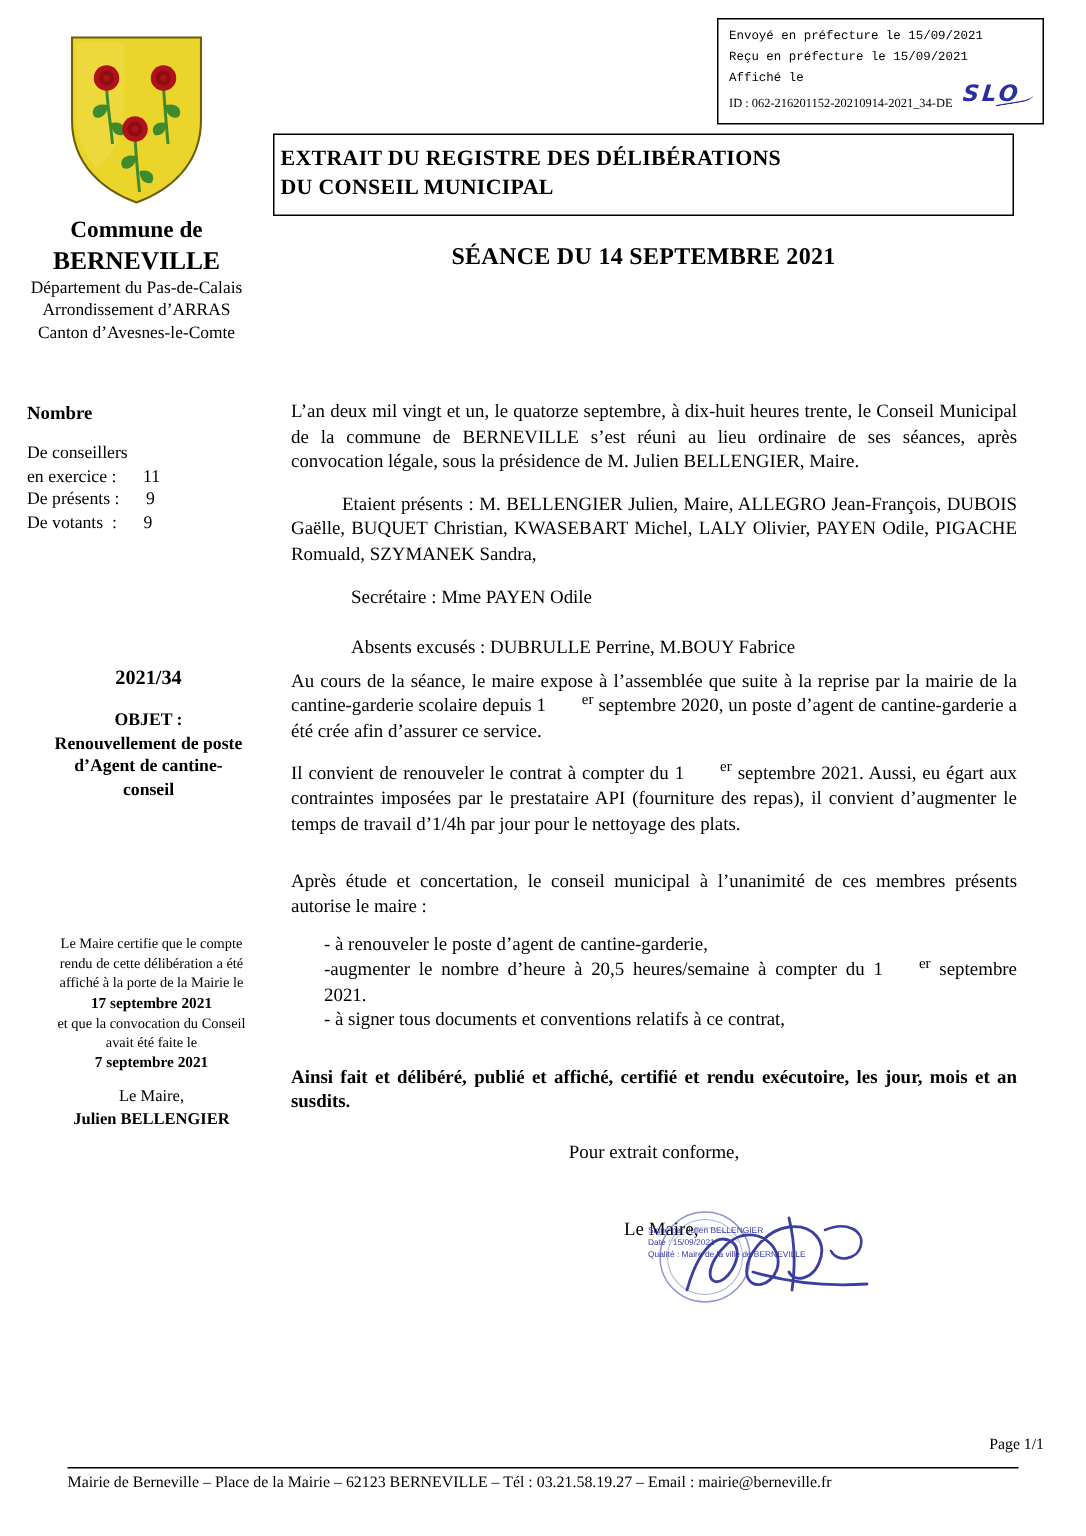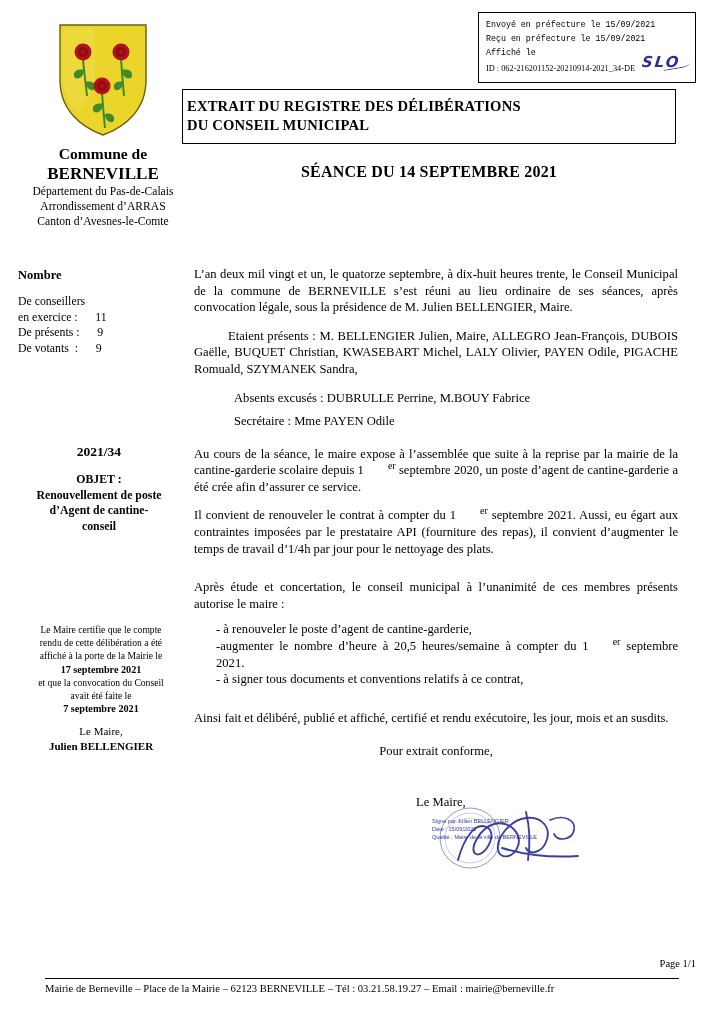--- a/index.html
+++ b/index.html
@@ -60,21 +60,21 @@
     width: 26px;
     height: 8px;
     border-bottom: 1.6px solid #2a2f9e;
     transform: rotate(-9deg);
     border-radius: 0 0 40% 0;
   }
 
   
   .left-col {
     position: absolute;
-    left: 12px;
+    left: 0;
     top: 22px;
     width: 182px;
     text-align: center;
   }
   .crest {
     display: block;
     margin: 0 auto;
   }
   .commune-label {
     font-size: 15.5px;
@@ -355,35 +355,35 @@
     <div class="title-line">DU CONSEIL MUNICIPAL</div>
   </div>
   <div class="seance-line">SÉANCE DU 14 SEPTEMBRE 2021</div>
 
   <div class="body-col">
 
     <p class="para">L’an deux mil vingt et un, le quatorze septembre, à dix-huit heures trente, le Conseil Municipal de la commune de BERNEVILLE s’est réuni au lieu ordinaire de ses séances, après convocation légale, sous la présidence de M. Julien BELLENGIER, Maire.</p>
 
     <p class="para indent">Etaient présents : M. BELLENGIER Julien, Maire, ALLEGRO Jean-François, DUBOIS Gaëlle, BUQUET Christian, KWASEBART Michel, LALY Olivier, PAYEN Odile, PIGACHE Romuald, SZYMANEK Sandra,</p>
 
+    <p class="sub-line" style="margin-bottom:16px;">Secrétaire : Mme PAYEN Odile</p>
+
     <p class="sub-line">Absents  excusés : DUBRULLE Perrine, M.BOUY Fabrice</p>
-
-    <p class="sub-line" style="margin-bottom:16px;">Secrétaire : Mme PAYEN Odile</p>
 
     <p class="para"><span>Au cours de la séance, le maire expose à l’assemblée que suite à la reprise par la mairie de la cantine-garderie scolaire depuis 1</span><sup>er</sup><span> septembre 2020, un poste d’agent de cantine-garderie a été crée afin d’assurer ce service.</span></p>
 
     <p class="para"><span>Il convient de renouveler le contrat à compter du 1</span><sup>er</sup><span> septembre 2021. Aussi, eu égart aux contraintes imposées par le prestataire API (fourniture des repas), il convient d’augmenter le temps de travail d’1/4h par jour pour le nettoyage des plats.</span></p>
 
     <p class="para noindent-gap" style="margin-top:22px;">Après étude et concertation, le conseil municipal à l’unanimité de ces membres présents autorise le maire  :</p>
 
     <p class="bullet-line">- à renouveler le poste d’agent de cantine-garderie,</p>
     <p class="bullet-line"><span>-augmenter le nombre d’heure à 20,5 heures/semaine à compter du 1</span><sup>er</sup><span> septembre 2021.</span></p>
     <p class="bullet-line" style="margin-bottom:22px;">- à signer tous documents et conventions relatifs à ce contrat,</p>
 
-    <p class="para" style="margin-top:16px;">Ainsi fait et délibéré, publié et affiché, certifié et rendu exécutoire, les jour, mois et an susdits.</p>
+    <p class="para" style="margin-top:16px;font-weight:bold;">Ainsi fait et délibéré, publié et affiché, certifié et rendu exécutoire, les jour, mois et an susdits.</p>
 
     <p class="center-line">Pour extrait conforme,</p>
 
     <p class="le-maire-line">Le Maire,</p>
   </div>
 
   <div class="sig-wrap">
     <svg width="190" height="78" viewBox="0 0 190 78">
 
       <circle cx="52" cy="40" r="30" fill="none" stroke="#3b3fa0" stroke-width="1" opacity=".55"></circle>

